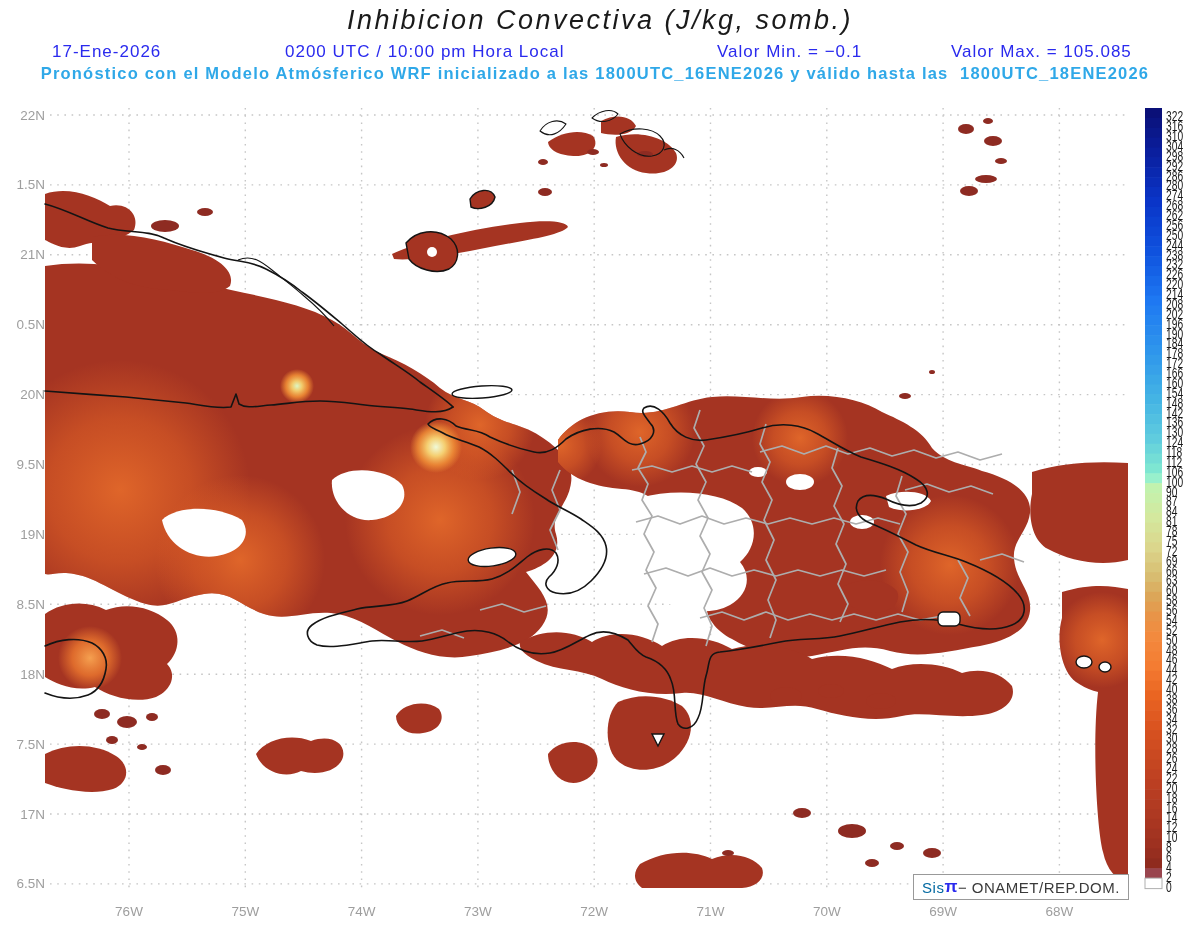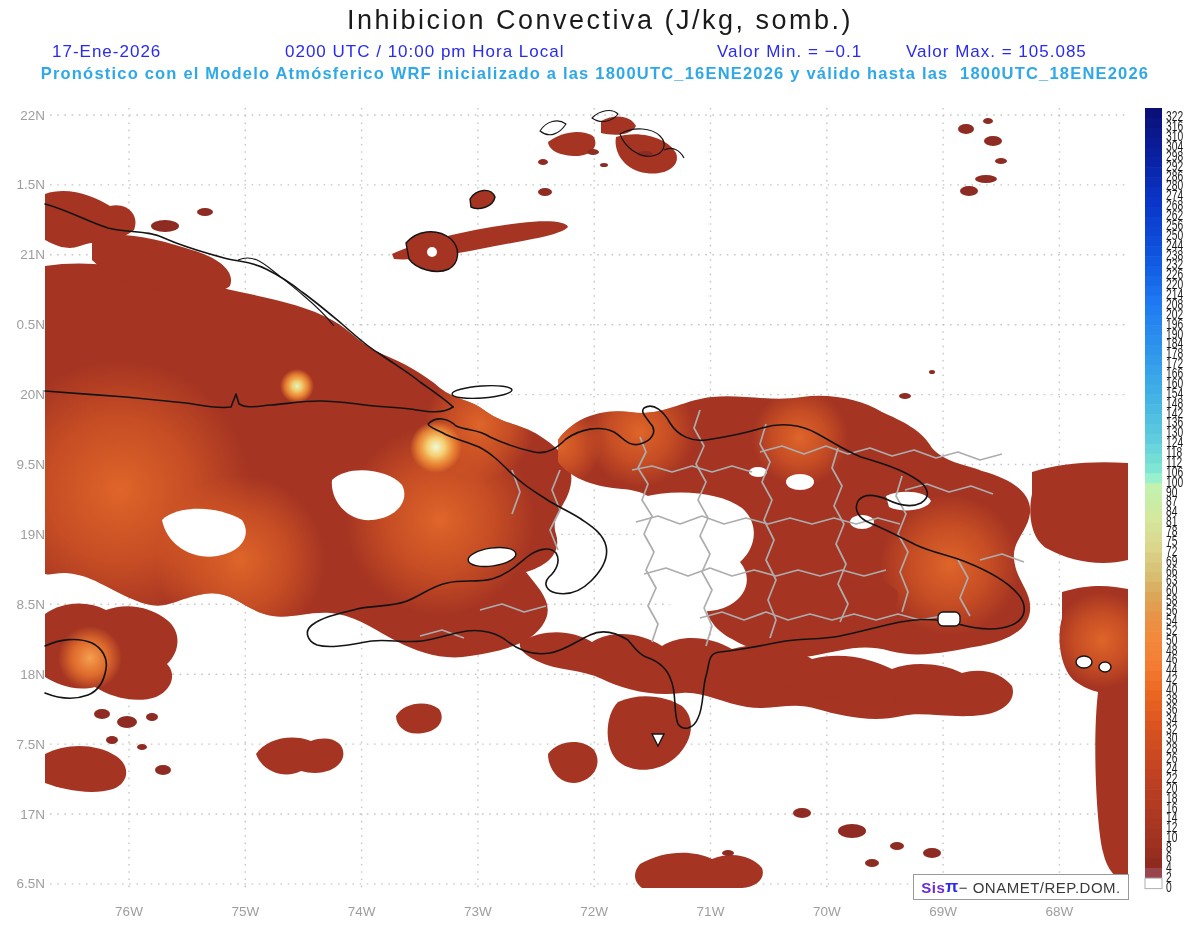--- a/index.html
+++ b/index.html
@@ -1,31 +1,31 @@
 <!DOCTYPE html>
 <html><head>
 <meta charset="utf-8">
 <style>
   html,body{margin:0;padding:0;background:#ffffff;}
   .page{position:relative;width:1200px;height:927px;background:#fff;overflow:hidden;
         font-family:"Liberation Sans",sans-serif;}
   .title{position:absolute;top:5px;left:0;width:1200px;text-align:center;
-         font-size:27px;letter-spacing:2.5px;color:#1a1a1a;}
+         font-size:27px;letter-spacing:2.5px;color:#1a1a1a;font-style:italic;}
   .l2{position:absolute;top:42px;font-size:17px;letter-spacing:1px;color:#2a2aee;white-space:pre;}
   .l2.date{left:52px;}
   .l2.time{left:285px;}
   .l2.vmin{left:717px;}
-  .l2.vmax{left:906px;}
+  .l2.vmax{left:951px;}
   .l3{position:absolute;top:64px;left:0;width:1190px;text-align:center;
       font-size:16.5px;letter-spacing:1.2px;color:#2fa8e8;white-space:pre;font-weight:bold;}
   svg{position:absolute;top:0;left:0;}
   .wm{position:absolute;left:913px;top:874px;width:214px;height:24px;background:#fff;
       border:1px solid #999;display:flex;align-items:center;justify-content:center;
       font-size:15px;letter-spacing:0.5px;color:#3a3a3a;white-space:pre;}
-  .wm-brand{color:#6d28d9;font-weight:bold;}
+  .wm-brand{color:#0369a1;font-weight:normal;}
   .wm-pi{color:#2a2aee;font-weight:bold;font-size:17px;}
   .f{fill:#a53422;}
   .fd{fill:#8e2b22;}
   .hole{fill:#ffffff;}
   .coast{fill:none;stroke:#141414;stroke-width:1.6;stroke-linejoin:round;stroke-linecap:round;}
   .coast2{fill:none;stroke:#141414;stroke-width:1.1;stroke-linejoin:round;}
   .isle{fill:#ffffff;stroke:#141414;stroke-width:1.4;}
   .islef{fill:#a53422;stroke:#141414;stroke-width:1.4;}
   .admin{fill:none;stroke:#adadad;stroke-width:1.7;stroke-linejoin:round;}
 </style>

